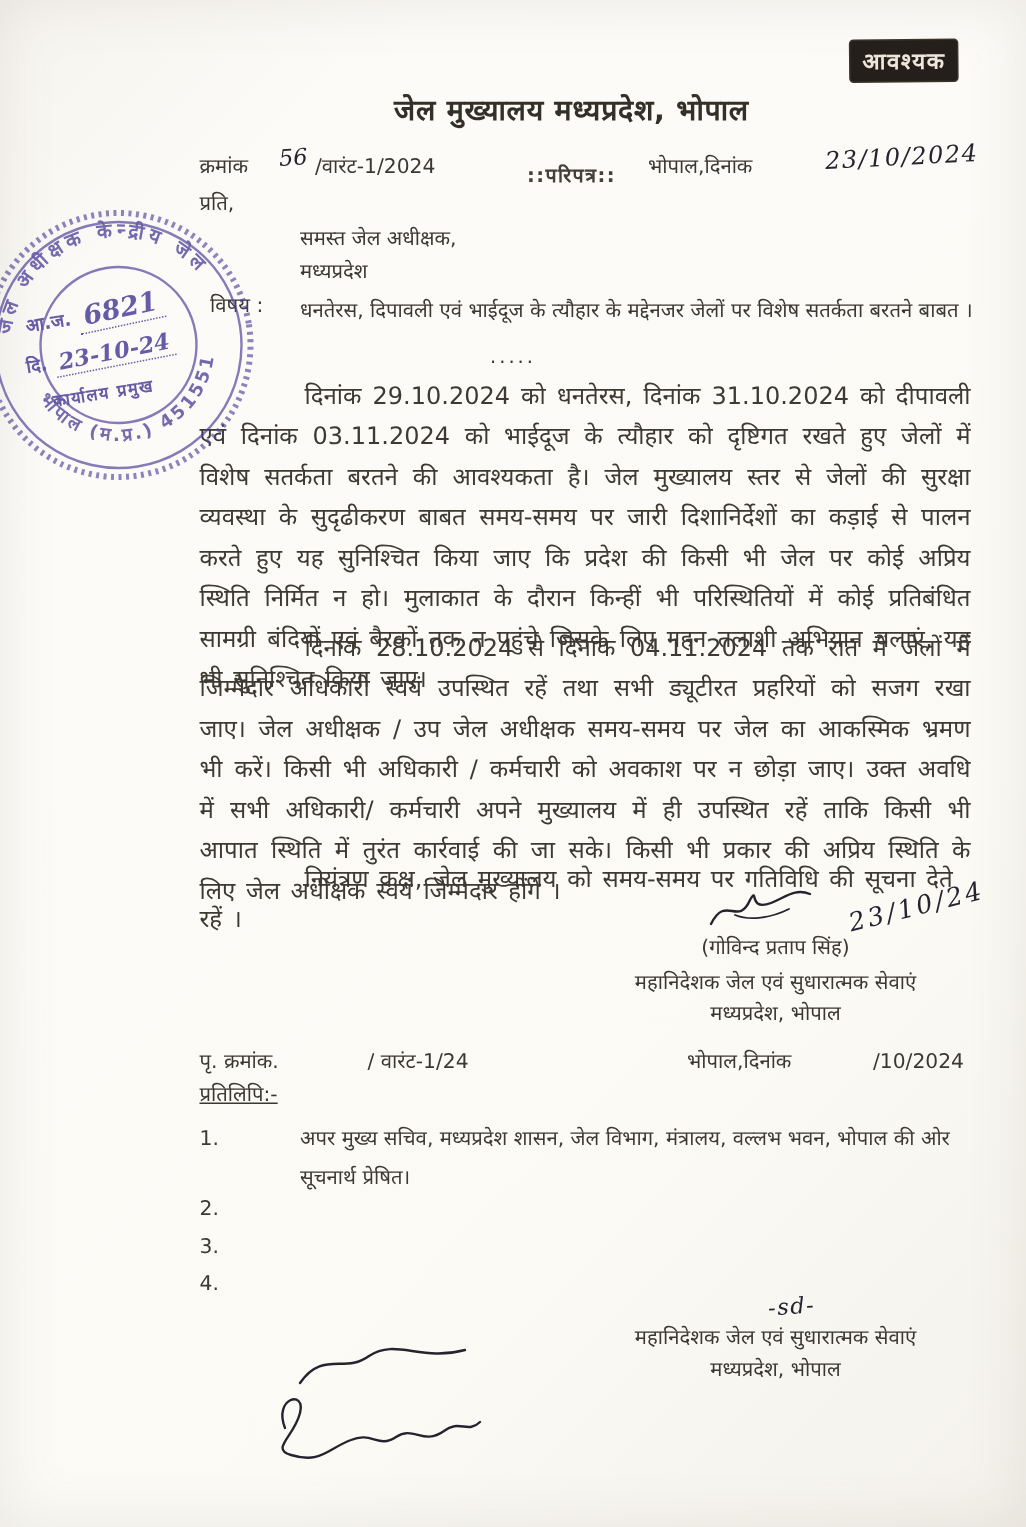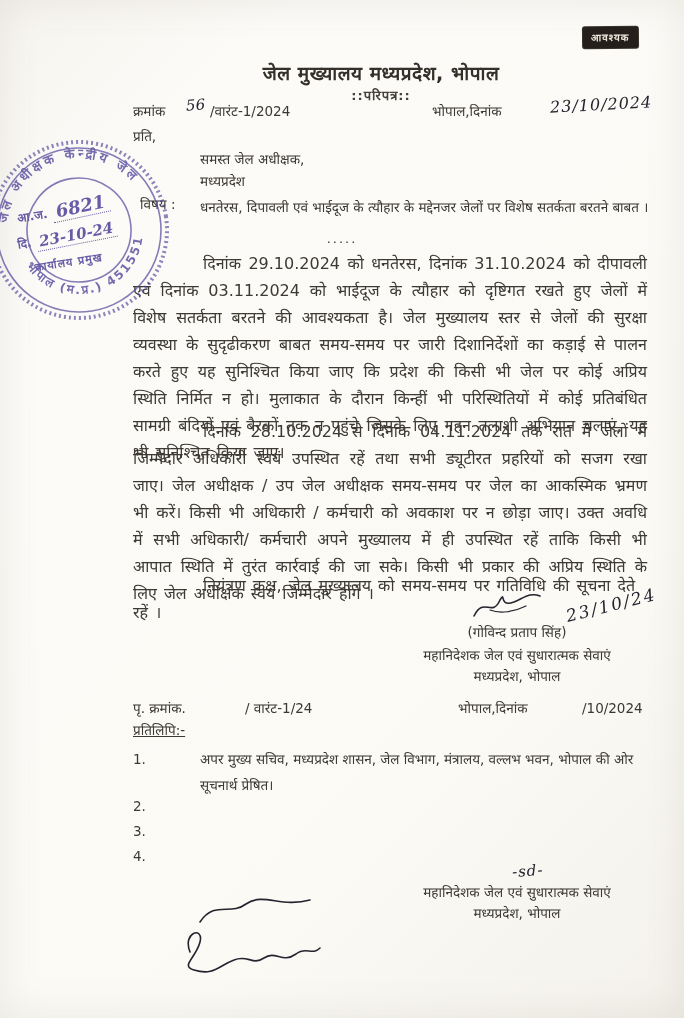--- a/index.html
+++ b/index.html
@@ -12,21 +12,21 @@
   .page{
     position:absolute;inset:0;
     background:linear-gradient(135deg,#f6f4ee 0%,#fcfbf8 18%,#fbfaf5 70%,#f3f1ea 100%);
     box-shadow:inset 0 0 40px rgba(120,110,95,0.12);
   }
   .abs{position:absolute;}
   .hd{font-size:13.5px;line-height:1.55;}
   .title{font-size:19px;font-weight:bold;color:#343029;letter-spacing:0.5px;}
   .subtitle{font-size:13px;font-weight:bold;color:#45403a;letter-spacing:1px;}
   .urgent{
-    background:#241f1b;color:#ece7da;font-weight:bold;font-size:10px;
+    background:#241f1b;color:#ece7da;font-weight:bold;font-size:15px;
     padding:3px 8px 4px 8px;border-radius:2px;letter-spacing:1px;
     box-shadow:0 0 0 1px #3a342d;transform:rotate(-0.5deg);
   }
   .para{
     font-size:16px;line-height:27px;text-align:justify;
     text-indent:70px;color:#3d3933;word-spacing:2px;
   }
   .hand{
     font-style:italic;color:#26232f;
     font-family:"DejaVu Serif","Liberation Serif",serif;
@@ -42,21 +42,21 @@
 </style>
 </head>
 <body>
 
 <div class="page">
 
   <div class="abs urgent" style="top:27px;right:46px;">आवश्यक</div>
 
   <div class="abs center" style="top:60px;left:130px;right:52px;">
     <div class="title">जेल मुख्यालय मध्यप्रदेश, भोपाल</div>
-    <div class="subtitle" style="margin-top:0;">::परिपत्र::</div>
+    <div class="subtitle" style="margin-top:21px;">::परिपत्र::</div>
   </div>
 
   <div class="abs hd bold" style="top:101px;left:133px;">क्रमांक</div>
   <div class="abs hand" style="top:96px;left:186px;font-size:15px;transform:rotate(-4deg);">56</div>
   <div class="abs hd bold" style="top:101px;left:210px;">/वारंट-1/2024</div>
   <div class="abs hd" style="top:101px;left:432px;">भोपाल,दिनांक</div>
   <div class="abs hand" style="top:95px;left:550px;font-size:16px;transform:rotate(-3deg);letter-spacing:1px;">23/10/2024</div>
 
   <div class="abs hd" style="top:126px;left:133px;">प्रति,</div>
   <div class="abs hd bold" style="top:149px;left:200px;">समस्त जेल अधीक्षक,</div>

